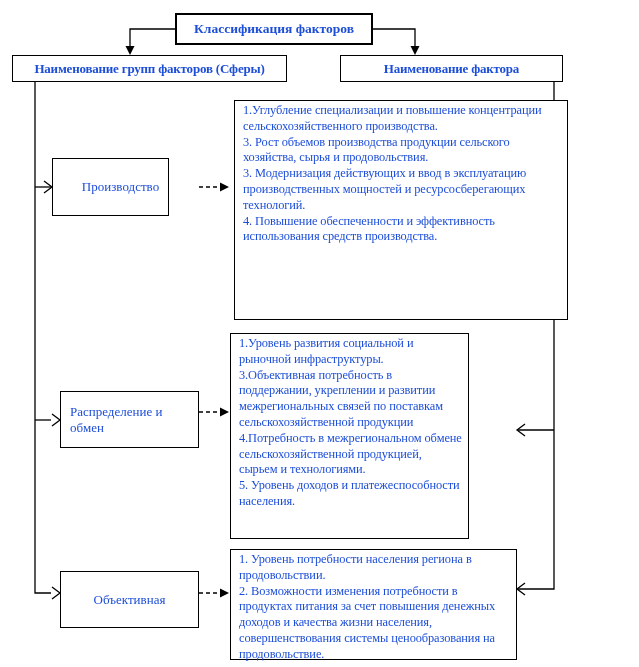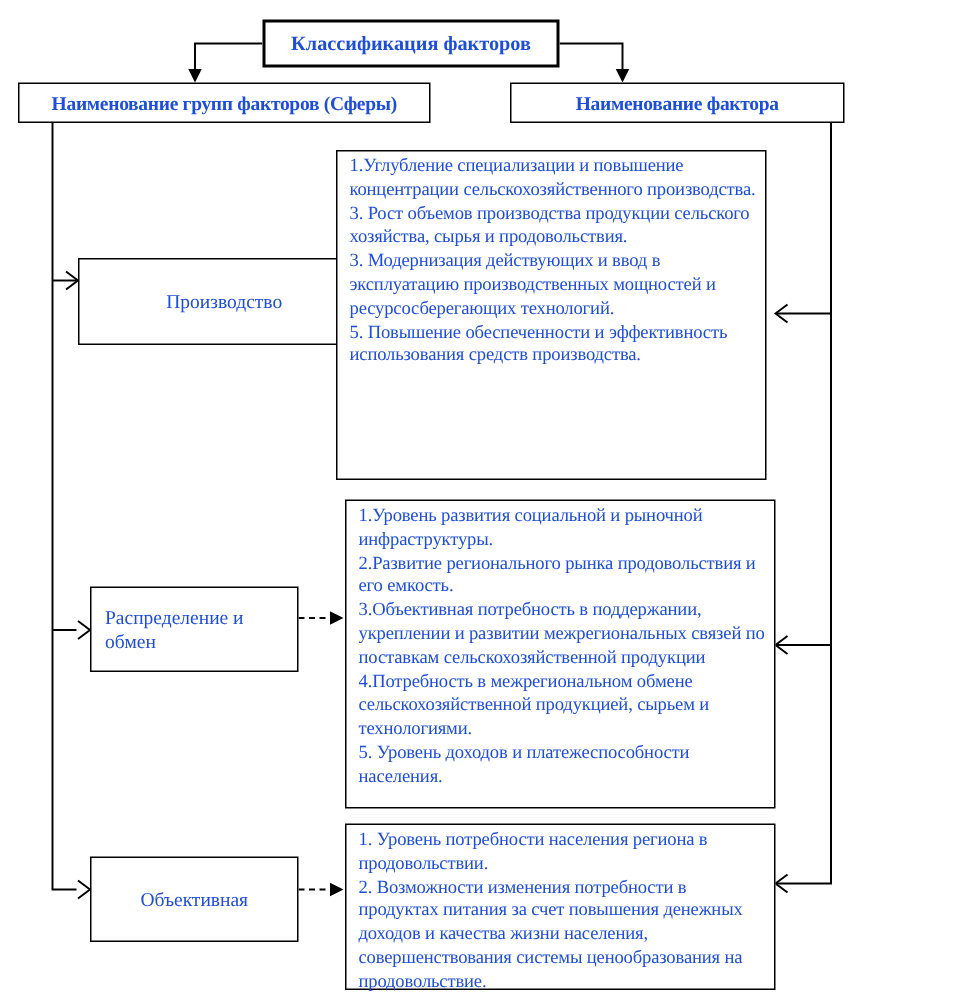--- a/index.html
+++ b/index.html
@@ -46,32 +46,32 @@
   }
   .col-header.left { left: 12px; width: 275px; }
   .col-header.right { left: 340px; width: 223px; }
   .group-box {
     display: flex; align-items: center;
     font-size: 13px;
     line-height: 16px;
   }
   .group-box.centered { justify-content: center; text-align: center; }
   .group-box.leftal { justify-content: flex-start; text-align: left; padding-left: 9px; padding-right: 22px; }
-  .group-prod { left: 52px; top: 172px; width: 175px; height: 58px; padding-left: 20px; }
+  .group-prod { left: 52px; top: 158px; width: 117px; height: 58px; padding-left: 20px; }
   .group-dist { left: 60px; top: 391px; width: 139px; height: 57px; }
   .group-cons { left: 60px; top: 571px; width: 139px; height: 57px; }
   .factor-box {
     font-size: 12.4px;
     line-height: 15.8px;
     padding: 2px 5px 0 8px;
     letter-spacing: -0.1px;
   }
   .factor-box p { margin: 0; }
-  .fbox-1 { left: 224px; top: 100px; width: 287px; height: 220px; }
-  .fbox-2 { left: 230px; top: 333px; width: 287px; height: 206px; }
+  .fbox-1 { left: 234px; top: 100px; width: 334px; height: 220px; }
+  .fbox-2 { left: 230px; top: 333px; width: 239px; height: 206px; }
   .fbox-3 { left: 230px; top: 549px; width: 287px; height: 111px; }
 </style>
 </head>
 <body>
 
 <div class="stage">
 
   <svg class="connectors" viewBox="0 0 639 667" xmlns="http://www.w3.org/2000/svg">
     <g stroke="#000000" stroke-width="1.3" fill="none">
 
@@ -130,25 +130,24 @@
     <span>Распределение и обмен</span>
   </div>
   <div class="box group-box centered group-cons">
     <span>Объективная</span>
   </div>
 
   <div class="box factor-box fbox-1">
     <p>1.Углубление специализации и повышение концентрации сельскохозяйственного производства.</p>
     <p>3. Рост объемов производства продукции сельского хозяйства, сырья и продовольствия.</p>
     <p>3. Модернизация действующих и ввод в эксплуатацию производственных мощностей и ресурсосберегающих технологий.</p>
-    <p>5. Повышение обеспеченности и эффективность использования средств производства.</p>
+    <p>4. Повышение обеспеченности и эффективность использования средств производства.</p>
   </div>
   <div class="box factor-box fbox-2">
     <p>1.Уровень развития социальной и рыночной инфраструктуры.</p>
-    <p>2.Развитие регионального рынка продовольствия и его емкость.</p>
     <p>3.Объективная потребность в поддержании, укреплении и развитии межрегиональных связей по поставкам сельскохозяйственной продукции</p>
     <p>4.Потребность в межрегиональном обмене сельскохозяйственной продукцией, сырьем и технологиями.</p>
     <p>5. Уровень доходов и платежеспособности населения.</p>
   </div>
   <div class="box factor-box fbox-3">
     <p>1. Уровень потребности населения региона в продовольствии.</p>
     <p>2. Возможности изменения потребности в продуктах питания за счет повышения денежных доходов и качества жизни населения, совершенствования системы ценообразования на продовольствие.</p>
   </div>
 
 </div>

